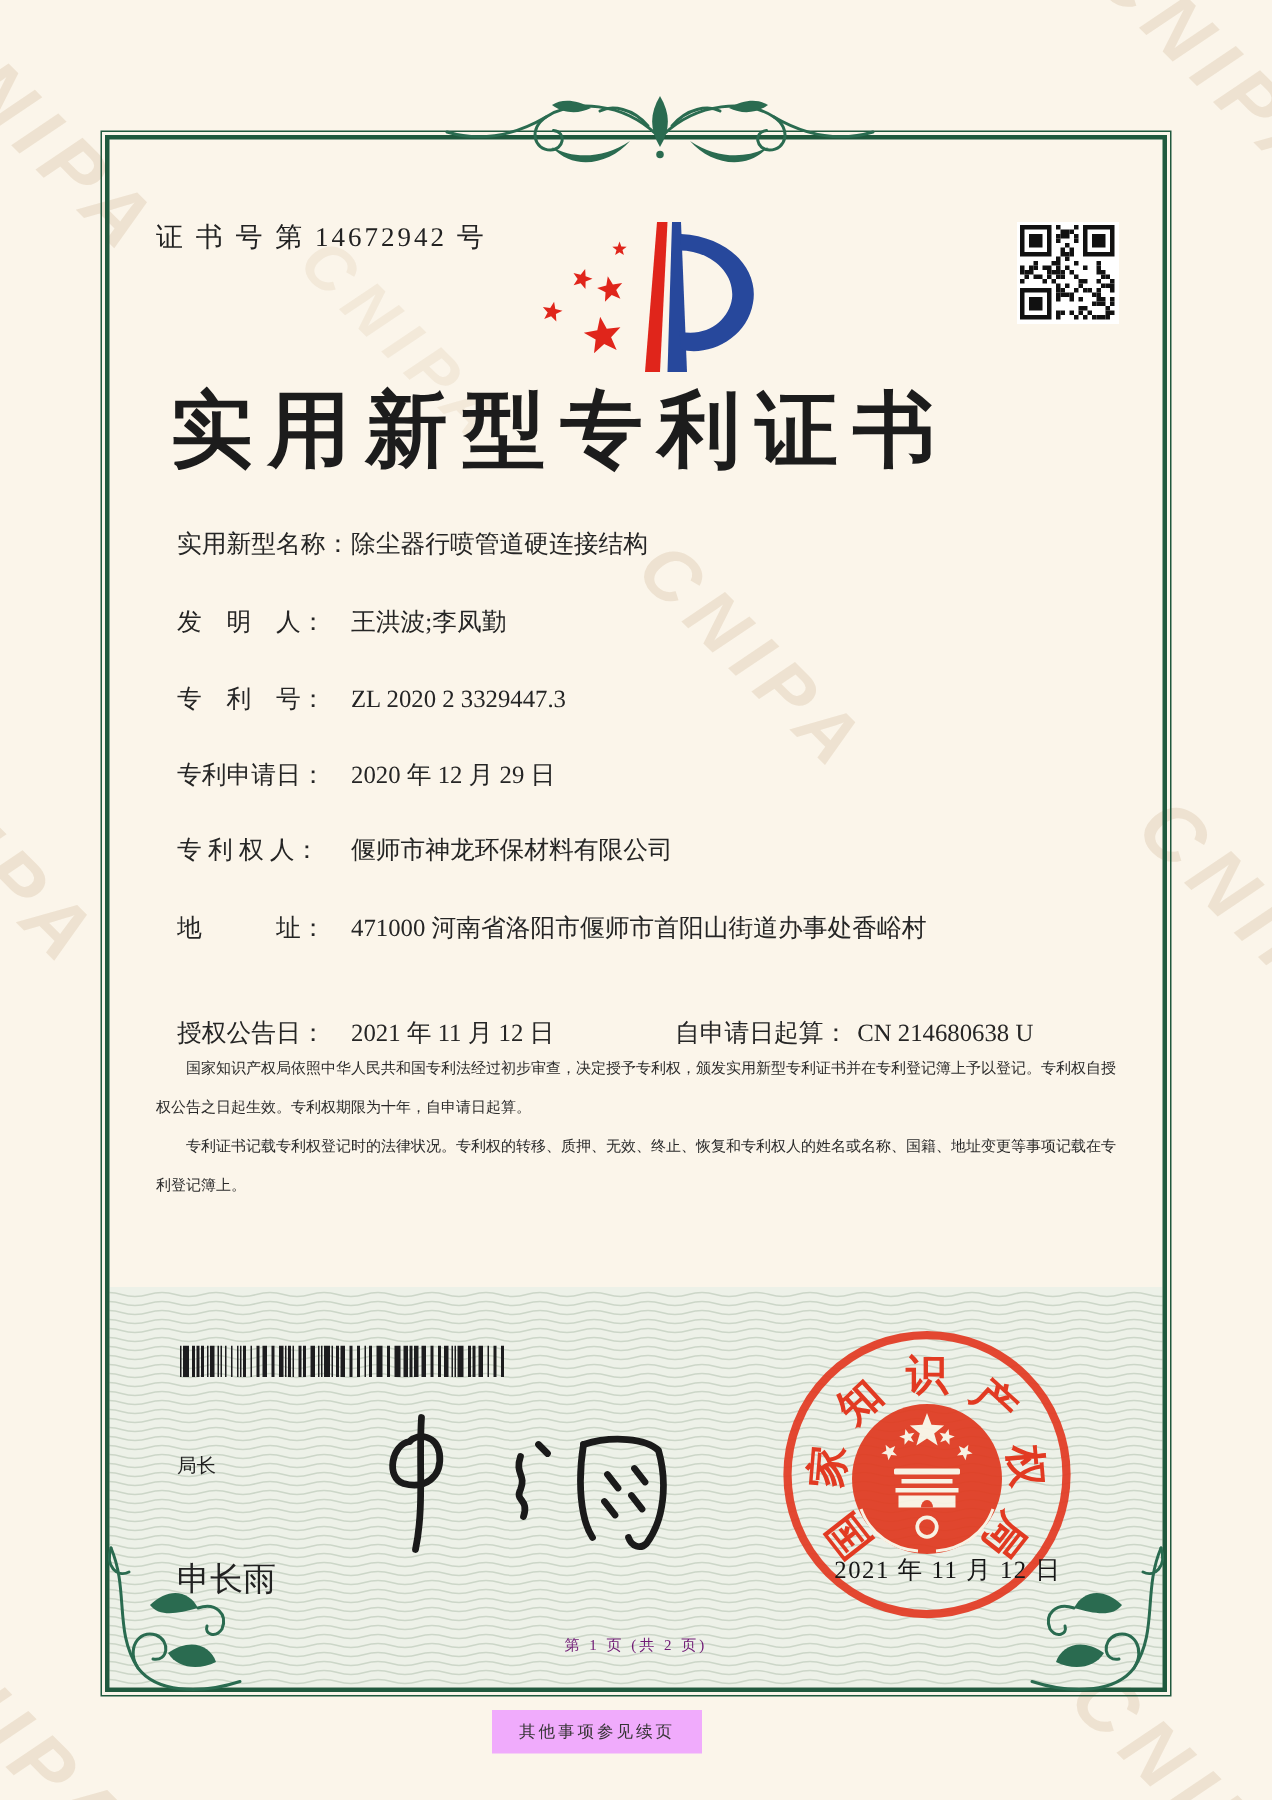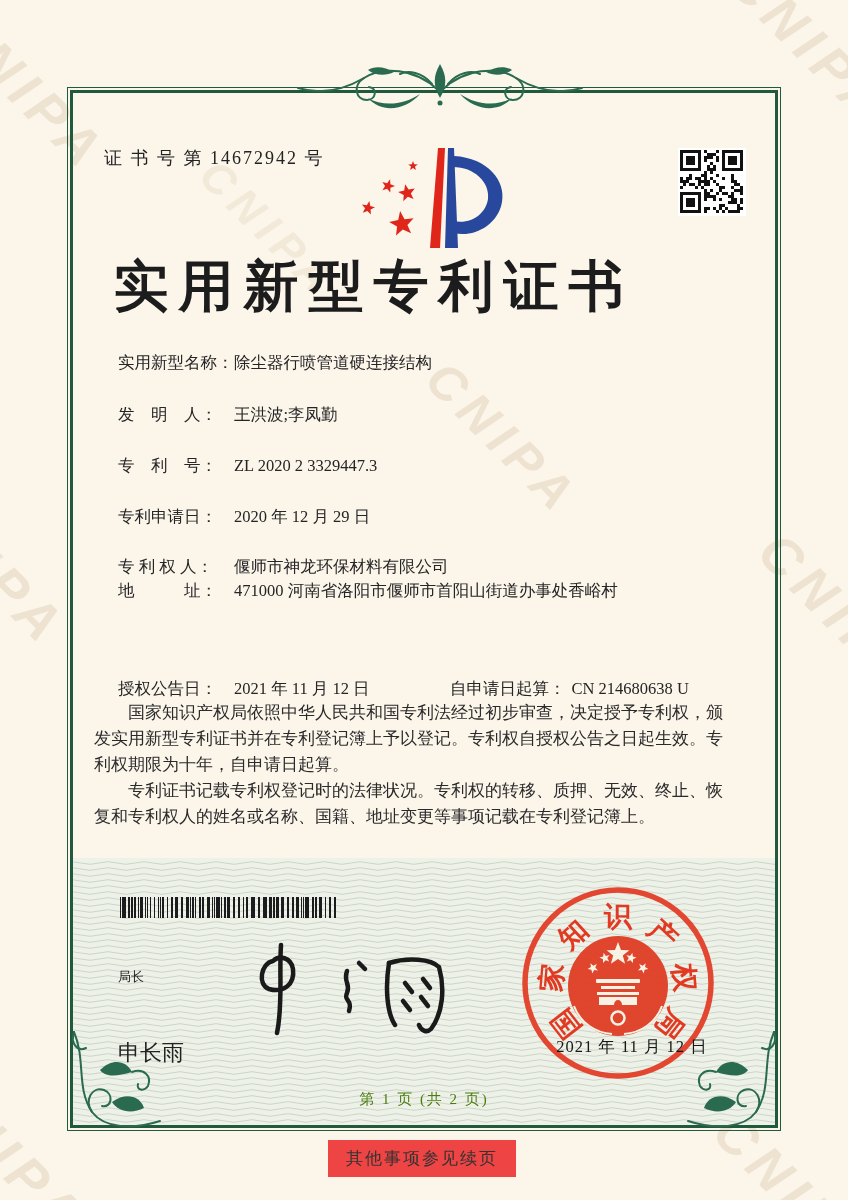--- a/index.html
+++ b/index.html
@@ -15,37 +15,37 @@
          box-sizing:border-box;z-index:3;}
   .cert-no{position:absolute;left:104px;top:146px;font-size:18px;letter-spacing:2px;z-index:4;}
   .logo{position:absolute;left:350px;top:136px;z-index:4;}
   .qr{position:absolute;left:678px;top:148px;z-index:4;}
   .title{position:absolute;left:70px;top:250px;width:607px;text-align:center;
          font-size:55px;font-weight:700;letter-spacing:10px;color:#1c1c1c;z-index:4;}
   .field-row{position:absolute;left:118px;font-size:16.5px;color:#252525;z-index:4;white-space:nowrap;}
   .field-row .lb{display:inline-block;min-width:116px;}
   .grant2{position:absolute;left:332px;top:0;}
   .grant2 .lb{min-width:0;margin-right:6px;}
-  .paras{position:absolute;left:94px;top:700px;width:644px;font-size:17px;
+  .paras{position:absolute;left:104px;top:700px;width:644px;font-size:10px;
          line-height:26px;color:#2a2a2a;z-index:4;}
   .paras p{margin:0;text-indent:2em;}
   .guilloche{position:absolute;left:73px;top:858px;z-index:2;}
   .barcode{position:absolute;left:120px;top:897px;z-index:4;}
   .signer-title{position:absolute;left:118px;top:968px;font-size:13px;z-index:4;}
   .signer-name{position:absolute;left:118px;top:1002px;font-size:22px;z-index:4;margin-top:36px;}
   .signature{position:absolute;left:243px;top:933px;z-index:5;}
   .seal{position:absolute;left:508px;top:878px;z-index:4;}
   .seal-ch{font-family:"Liberation Serif",serif;font-size:28px;font-weight:700;
            fill:#e23a22;text-anchor:middle;}
   .seal-date{position:absolute;left:512px;top:1036px;width:240px;text-align:center;
              font-size:16.5px;letter-spacing:1px;color:#161616;z-index:6;}
   .page-info{position:absolute;left:70px;top:1090px;width:708px;text-align:center;
-             font-size:15px;letter-spacing:2px;z-index:4;color:#4d7c0f;}
-  .note{position:absolute;left:328px;top:1140px;background:#ef4444;padding:7px 18px;
-        font-size:17px;letter-spacing:2px;color:#333;z-index:4;}
+             font-size:10px;letter-spacing:2px;z-index:4;color:#701a75;}
+  .note{position:absolute;left:328px;top:1140px;background:#f0abfc;padding:7px 18px;
+        font-size:11px;letter-spacing:2px;color:#333;z-index:4;}
   .ornament-top{position:absolute;left:290px;top:54px;z-index:5;}
   .corner-bl{position:absolute;left:56px;top:1018px;z-index:5;}
   .corner-br{position:absolute;left:682px;top:1018px;z-index:5;transform:scaleX(-1);}
   .orn-stroke{fill:none;stroke:#2a6b50;stroke-width:2px;stroke-linecap:round;}
   .orn-fill{fill:#2a6b50;stroke:none;}
 </style>
 </head>
 <body>
 
 <div class="page">
@@ -286,21 +286,21 @@
   </div>
   <div class="field-row" style="top:455px;">
     <span class="lb">专　利　号：</span><span class="val">ZL 2020 2 3329447.3</span>
   </div>
   <div class="field-row" style="top:506px;">
     <span class="lb">专利申请日：</span><span class="val">2020 年 12 月 29 日</span>
   </div>
   <div class="field-row" style="top:556px;">
     <span class="lb">专 利 权 人：</span><span class="val">偃师市神龙环保材料有限公司</span>
   </div>
-  <div class="field-row" style="top:580px;">
+  <div class="field-row" style="top:608px;">
     <span class="lb">地　　　址：</span><span class="val">471000 河南省洛阳市偃师市首阳山街道办事处香峪村</span>
   </div>
   <div class="field-row" style="top:678px;">
     <span class="lb">授权公告日：</span><span class="val">2021 年 11 月 12 日</span>
     <span class="grant2">
       <span class="lb">自申请日起算：</span><span class="val">CN 214680638 U</span>
     </span>
   </div>
 
   <div class="paras">

